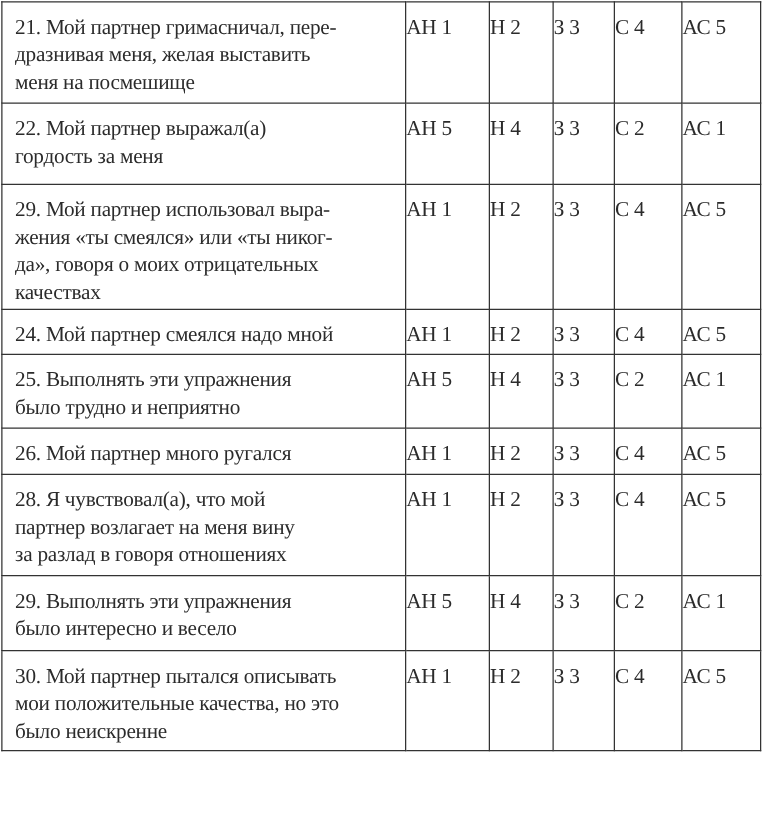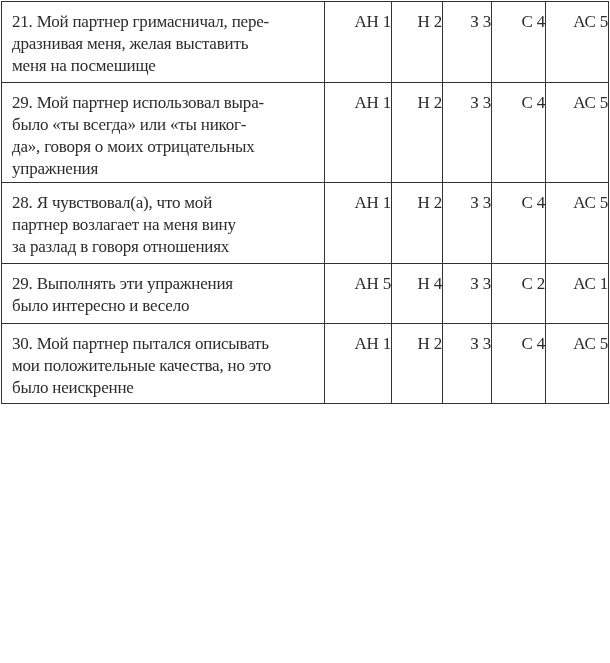--- a/index.html
+++ b/index.html
@@ -28,21 +28,21 @@
       padding: 9px 10px 0 10px;
       font-size: 15.5px;
       line-height: 22px;
       letter-spacing: -0.2px;
     }
     table.questionnaire td.q-text {
       padding-left: 10px;
       padding-right: 6px;
     }
     table.questionnaire td.opt {
-      text-align: right;
+      text-align: left;
       padding-left: 0;
       padding-right: 0;
       white-space: nowrap;
     }
     col.c-text { width: 323px; }
     col.c1 { width: 67px; }
     col.c2 { width: 51px; }
     col.c3 { width: 49px; }
     col.c4 { width: 54px; }
     col.c5 { width: 63px; }
@@ -79,39 +79,89 @@
             <div>меня на посмешище</div>
           </div>
     </td>
     <td class="opt"><span class="opt-txt">АН 1</span></td>
     <td class="opt"><span class="opt-txt">Н 2</span></td>
     <td class="opt"><span class="opt-txt">З 3</span></td>
     <td class="opt"><span class="opt-txt">С 4</span></td>
     <td class="opt"><span class="opt-txt">АС 5</span></td>
   </tr>
 
+  <tr style="height: 65px;">
+    <td class="q-text">
+      <div class="txt">
+            <div>22. Мой партнер выражал(а)</div>
+            <div>гордость за меня</div>
+          </div>
+    </td>
+    <td class="opt"><span class="opt-txt">АН 5</span></td>
+    <td class="opt"><span class="opt-txt">Н 4</span></td>
+    <td class="opt"><span class="opt-txt">З 3</span></td>
+    <td class="opt"><span class="opt-txt">С 2</span></td>
+    <td class="opt"><span class="opt-txt">АС 1</span></td>
+  </tr>
 
   <tr style="height: 100px;">
     <td class="q-text">
       <div class="txt">
             <div>29. Мой партнер использовал выра-</div>
-            <div>было «ты всегда» или «ты никог-</div>
+            <div>жения «ты смеялся» или «ты никог-</div>
             <div>да», говоря о моих отрицательных</div>
-            <div>упражнения</div>
-          </div>
-    </td>
-    <td class="opt"><span class="opt-txt">АН 1</span></td>
-    <td class="opt"><span class="opt-txt">Н 2</span></td>
-    <td class="opt"><span class="opt-txt">З 3</span></td>
-    <td class="opt"><span class="opt-txt">С 4</span></td>
-    <td class="opt"><span class="opt-txt">АС 5</span></td>
-  </tr>
-
-
-
+            <div>качествах</div>
+          </div>
+    </td>
+    <td class="opt"><span class="opt-txt">АН 1</span></td>
+    <td class="opt"><span class="opt-txt">Н 2</span></td>
+    <td class="opt"><span class="opt-txt">З 3</span></td>
+    <td class="opt"><span class="opt-txt">С 4</span></td>
+    <td class="opt"><span class="opt-txt">АС 5</span></td>
+  </tr>
+
+  <tr style="height: 36px;">
+    <td class="q-text">
+      <div class="txt">
+            <div>24. Мой партнер смеялся надо мной</div>
+          </div>
+    </td>
+    <td class="opt"><span class="opt-txt">АН 1</span></td>
+    <td class="opt"><span class="opt-txt">Н 2</span></td>
+    <td class="opt"><span class="opt-txt">З 3</span></td>
+    <td class="opt"><span class="opt-txt">С 4</span></td>
+    <td class="opt"><span class="opt-txt">АС 5</span></td>
+  </tr>
+
+  <tr style="height: 59px;">
+    <td class="q-text">
+      <div class="txt">
+            <div>25. Выполнять эти упражнения</div>
+            <div>было трудно и неприятно</div>
+          </div>
+    </td>
+    <td class="opt"><span class="opt-txt">АН 5</span></td>
+    <td class="opt"><span class="opt-txt">Н 4</span></td>
+    <td class="opt"><span class="opt-txt">З 3</span></td>
+    <td class="opt"><span class="opt-txt">С 2</span></td>
+    <td class="opt"><span class="opt-txt">АС 1</span></td>
+  </tr>
+
+  <tr style="height: 37px;">
+    <td class="q-text">
+      <div class="txt">
+            <div>26. Мой партнер много ругался</div>
+          </div>
+    </td>
+    <td class="opt"><span class="opt-txt">АН 1</span></td>
+    <td class="opt"><span class="opt-txt">Н 2</span></td>
+    <td class="opt"><span class="opt-txt">З 3</span></td>
+    <td class="opt"><span class="opt-txt">С 4</span></td>
+    <td class="opt"><span class="opt-txt">АС 5</span></td>
+  </tr>
 
 
   <tr style="height: 81px;">
     <td class="q-text">
       <div class="txt">
             <div>28. Я чувствовал(а), что мой</div>
             <div>партнер возлагает на меня вину</div>
             <div>за разлад в говоря отношениях</div>
           </div>
     </td>

